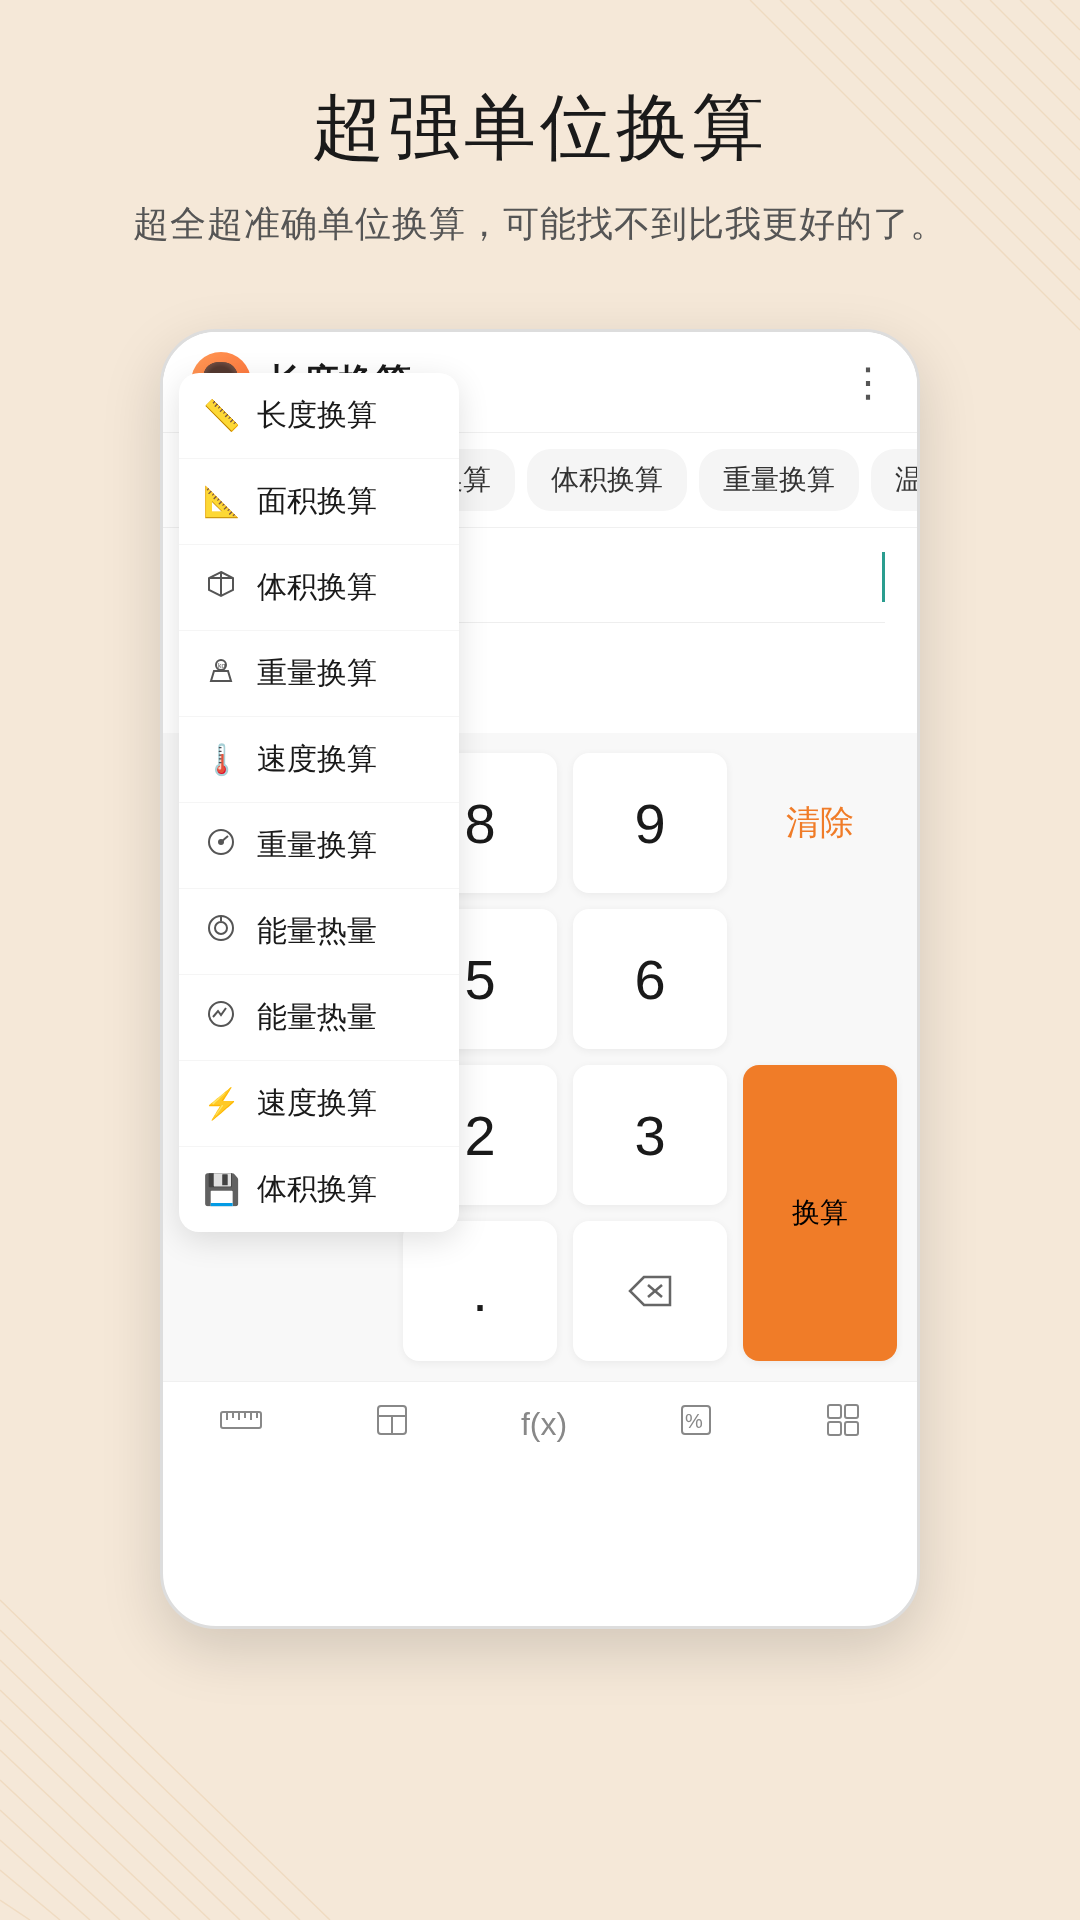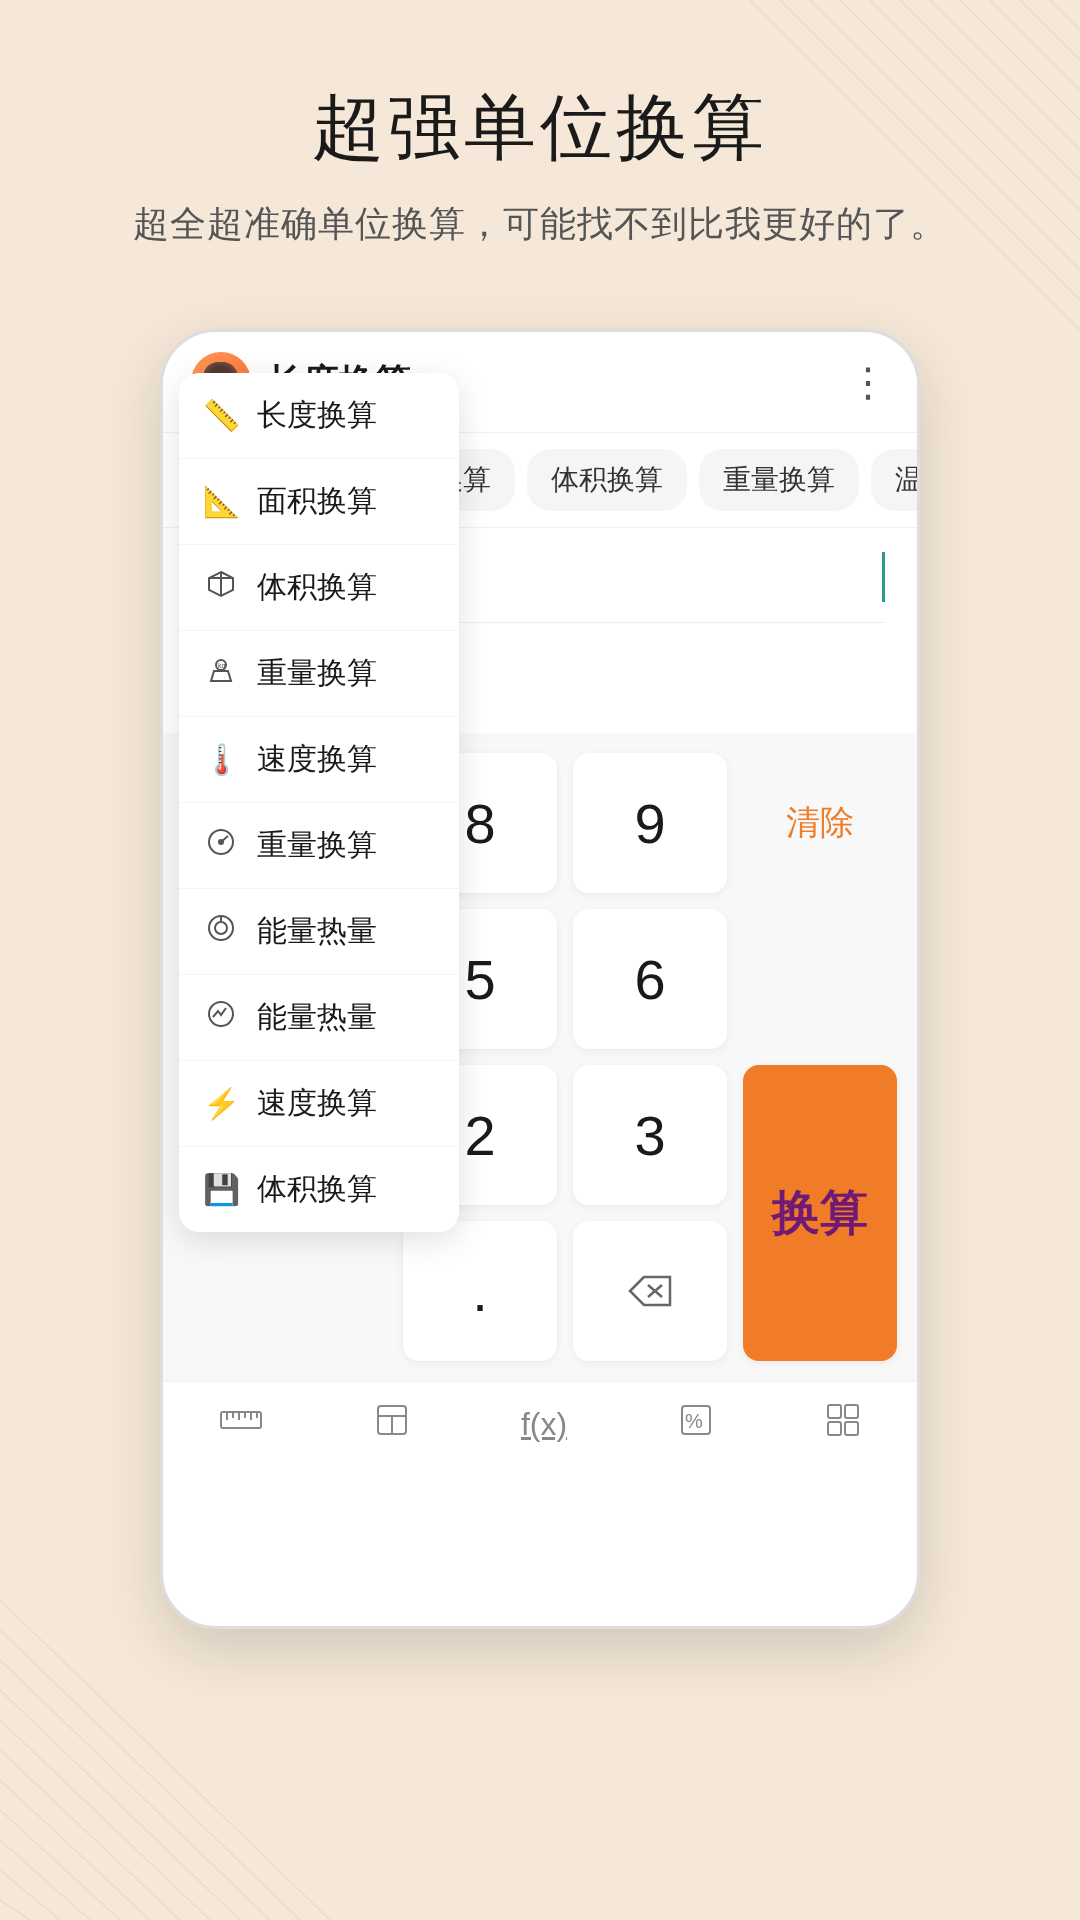--- a/index.html
+++ b/index.html
@@ -186,25 +186,24 @@
       color: #1a1a1a;
       height: 140px;
       display: flex;
       align-items: center;
       justify-content: center;
       cursor: pointer;
       box-shadow: 0 2px 8px rgba(0,0,0,0.06);
     }
     .calc-btn.orange {
       background: #f07c28;
-      color: #701a75;
+      color: #000000;
       grid-row: span 2;
       height: 296px;
-      font-size: 48px;
-      font-weight: bold;
+      font-size: 28px;
     }
     .calc-btn.clear {
       background: transparent;
       color: #f07c28;
       font-size: 36px;
       box-shadow: none;
     }
     .calc-btn.dot {
       background: #fff;
     }
@@ -255,21 +254,20 @@
       border-top: 1px solid #f0f0f0;
       background: #fff;
     }
     .nav-item {
       display: flex;
       flex-direction: column;
       align-items: center;
       font-size: 24px;
       color: #888;
       cursor: pointer;
-      text-decoration: underline;
     }
     .nav-icon {
       font-size: 40px;
       margin-bottom: 4px;
     }
   </style>
 </head>
 <body>
 
 <div class="bg-decoration">

